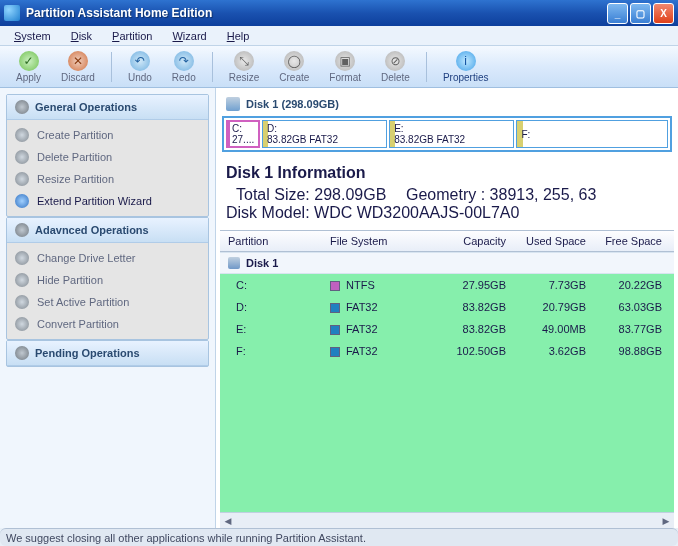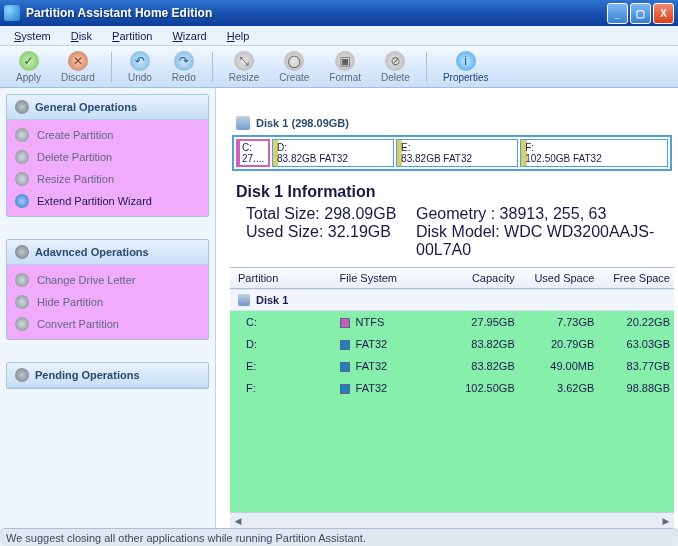--- a/index.html
+++ b/index.html
@@ -28,31 +28,31 @@
 .ticon.discard { background: radial-gradient(circle, #f0d0c0, #d07040); color: #8a3a10; }
 .ticon.undo, .ticon.redo { background: radial-gradient(circle, #d0e8f8, #70b0e0); color: #2060a0; }
 .ticon.resize, .ticon.create, .ticon.format, .ticon.delete { background: radial-gradient(circle, #e8e8e8, #b0b0b0); color: #606060; }
 .ticon.props { background: radial-gradient(circle, #c0e8ff, #40a0e8); color: #1050a0; }
 
 
 .main { display: flex; height: 440px; background: #fff; }
 
 
 .sidebar { width: 216px; background: #f0f6fd; padding: 6px; border-right: 1px solid #c0d4e8; }
-.panel { border: 1px solid #a8c4e0; background: #f0abfc; margin-bottom: 22px; border-radius: 2px; }
+.panel { border: 1px solid #a8c4e0; background: #e5e5e5; margin-bottom: 0; border-radius: 2px; }
 .panel-hd { background: linear-gradient(to bottom, #e8f2ff, #c8dff4); padding: 5px 8px; font-weight: bold; color: #2a4a70; display: flex; align-items: center; border-bottom: 1px solid #b0cce8; }
 .panel-hd .hicon { width: 14px; height: 14px; margin-right: 6px; background: radial-gradient(circle, #c0c8d0, #707880); border-radius: 50%; }
 .panel-body { padding: 4px 0; }
 .sb-item { display: flex; align-items: center; padding: 4px 8px; color: #606880; cursor: pointer; }
 .sb-item.dark { color: #1a1a4a; }
 .sb-item .sicon { width: 14px; height: 14px; margin-right: 8px; border-radius: 50%; background: radial-gradient(circle, #d0d8e0, #808890); }
 .sb-item.dark .sicon { background: radial-gradient(circle, #a0d0ff, #3070c0); }
 
 
-.content { flex: 1; display: flex; flex-direction: column; padding: 6px 4px 0 14px; overflow: hidden; margin-top: 19px; }
+.content { flex: 1; display: flex; flex-direction: column; padding: 6px 4px 0 4px; overflow: hidden; }
 
 .disk-hdr { display: flex; align-items: center; padding: 3px 6px; font-weight: bold; color: #2a4a70; }
 .disk-hdr .dicon { width: 14px; height: 14px; margin-right: 6px; background: linear-gradient(#c0d0e0, #70a0d0); border-radius: 2px; }
 
 .diskmap { border: 2px solid #50a0e0; height: 36px; display: flex; margin: 2px 2px 8px 2px; padding: 2px; gap: 2px; }
 .part { border: 1px solid #50a0e0; padding: 2px 4px; font-size: 10px; color: #1a1a4a; display: flex; flex-direction: column; justify-content: center; overflow: hidden; white-space: nowrap; }
 .part-c { width: 34px; border: 2px solid #d060c0; background: linear-gradient(to right, #d060c0 0 8%, #fff 8% 100%); }
 .part-d { flex: 83; background: linear-gradient(to right, #d8d070 0 4%, #fff 4% 100%); }
 .part-e { flex: 83; background: linear-gradient(to right, #d8d070 0 4%, #fff 4% 100%); }
 .part-f { flex: 102; background: linear-gradient(to right, #d8d070 0 4%, #fff 4% 100%); }
@@ -181,20 +181,24 @@
         <div class="sb-item">
             <div class="sicon"></div>
             <span>Change Drive Letter</span>
           </div>
         <div class="sb-item">
             <div class="sicon"></div>
             <span>Hide Partition</span>
           </div>
         <div class="sb-item">
             <div class="sicon"></div>
+            <span>Set Active Partition</span>
+          </div>
+        <div class="sb-item">
+            <div class="sicon"></div>
             <span>Convert Partition</span>
           </div>
       </div>
     </div>
     <div class="panel">
       <div class="panel-hd">
           <div class="hicon"></div>
           <span>Pending Operations</span>
         </div>
     </div>
@@ -214,32 +218,30 @@
       <div class="part part-d">
           <span>D:</span>
           <span>83.82GB FAT32</span>
         </div>
       <div class="part part-e">
           <span>E:</span>
           <span>83.82GB FAT32</span>
         </div>
       <div class="part part-f">
           <span>F:</span>
-          <span>102.50GB FAT32</span>
         </div>
     </div>
 
     <div class="diskinfo">
       <div class="di-title">Disk 1 Information</div>
       <div class="di-row">
         <div class="di-left">Total Size: 298.09GB</div>
         <div class="di-right">Geometry   : 38913, 255, 63</div>
       </div>
       <div class="di-row">
-        <div class="di-left">Used  Size: 32.19GB</div>
         <div class="di-right">Disk Model: WDC WD3200AAJS-00L7A0</div>
       </div>
     </div>
 
     <div class="tbl-hd">
       <div class="col-part">Partition</div>
       <div class="col-fs">File System</div>
       <div class="col-cap">Capacity</div>
       <div class="col-used">Used Space</div>
       <div class="col-free">Free Space</div>

